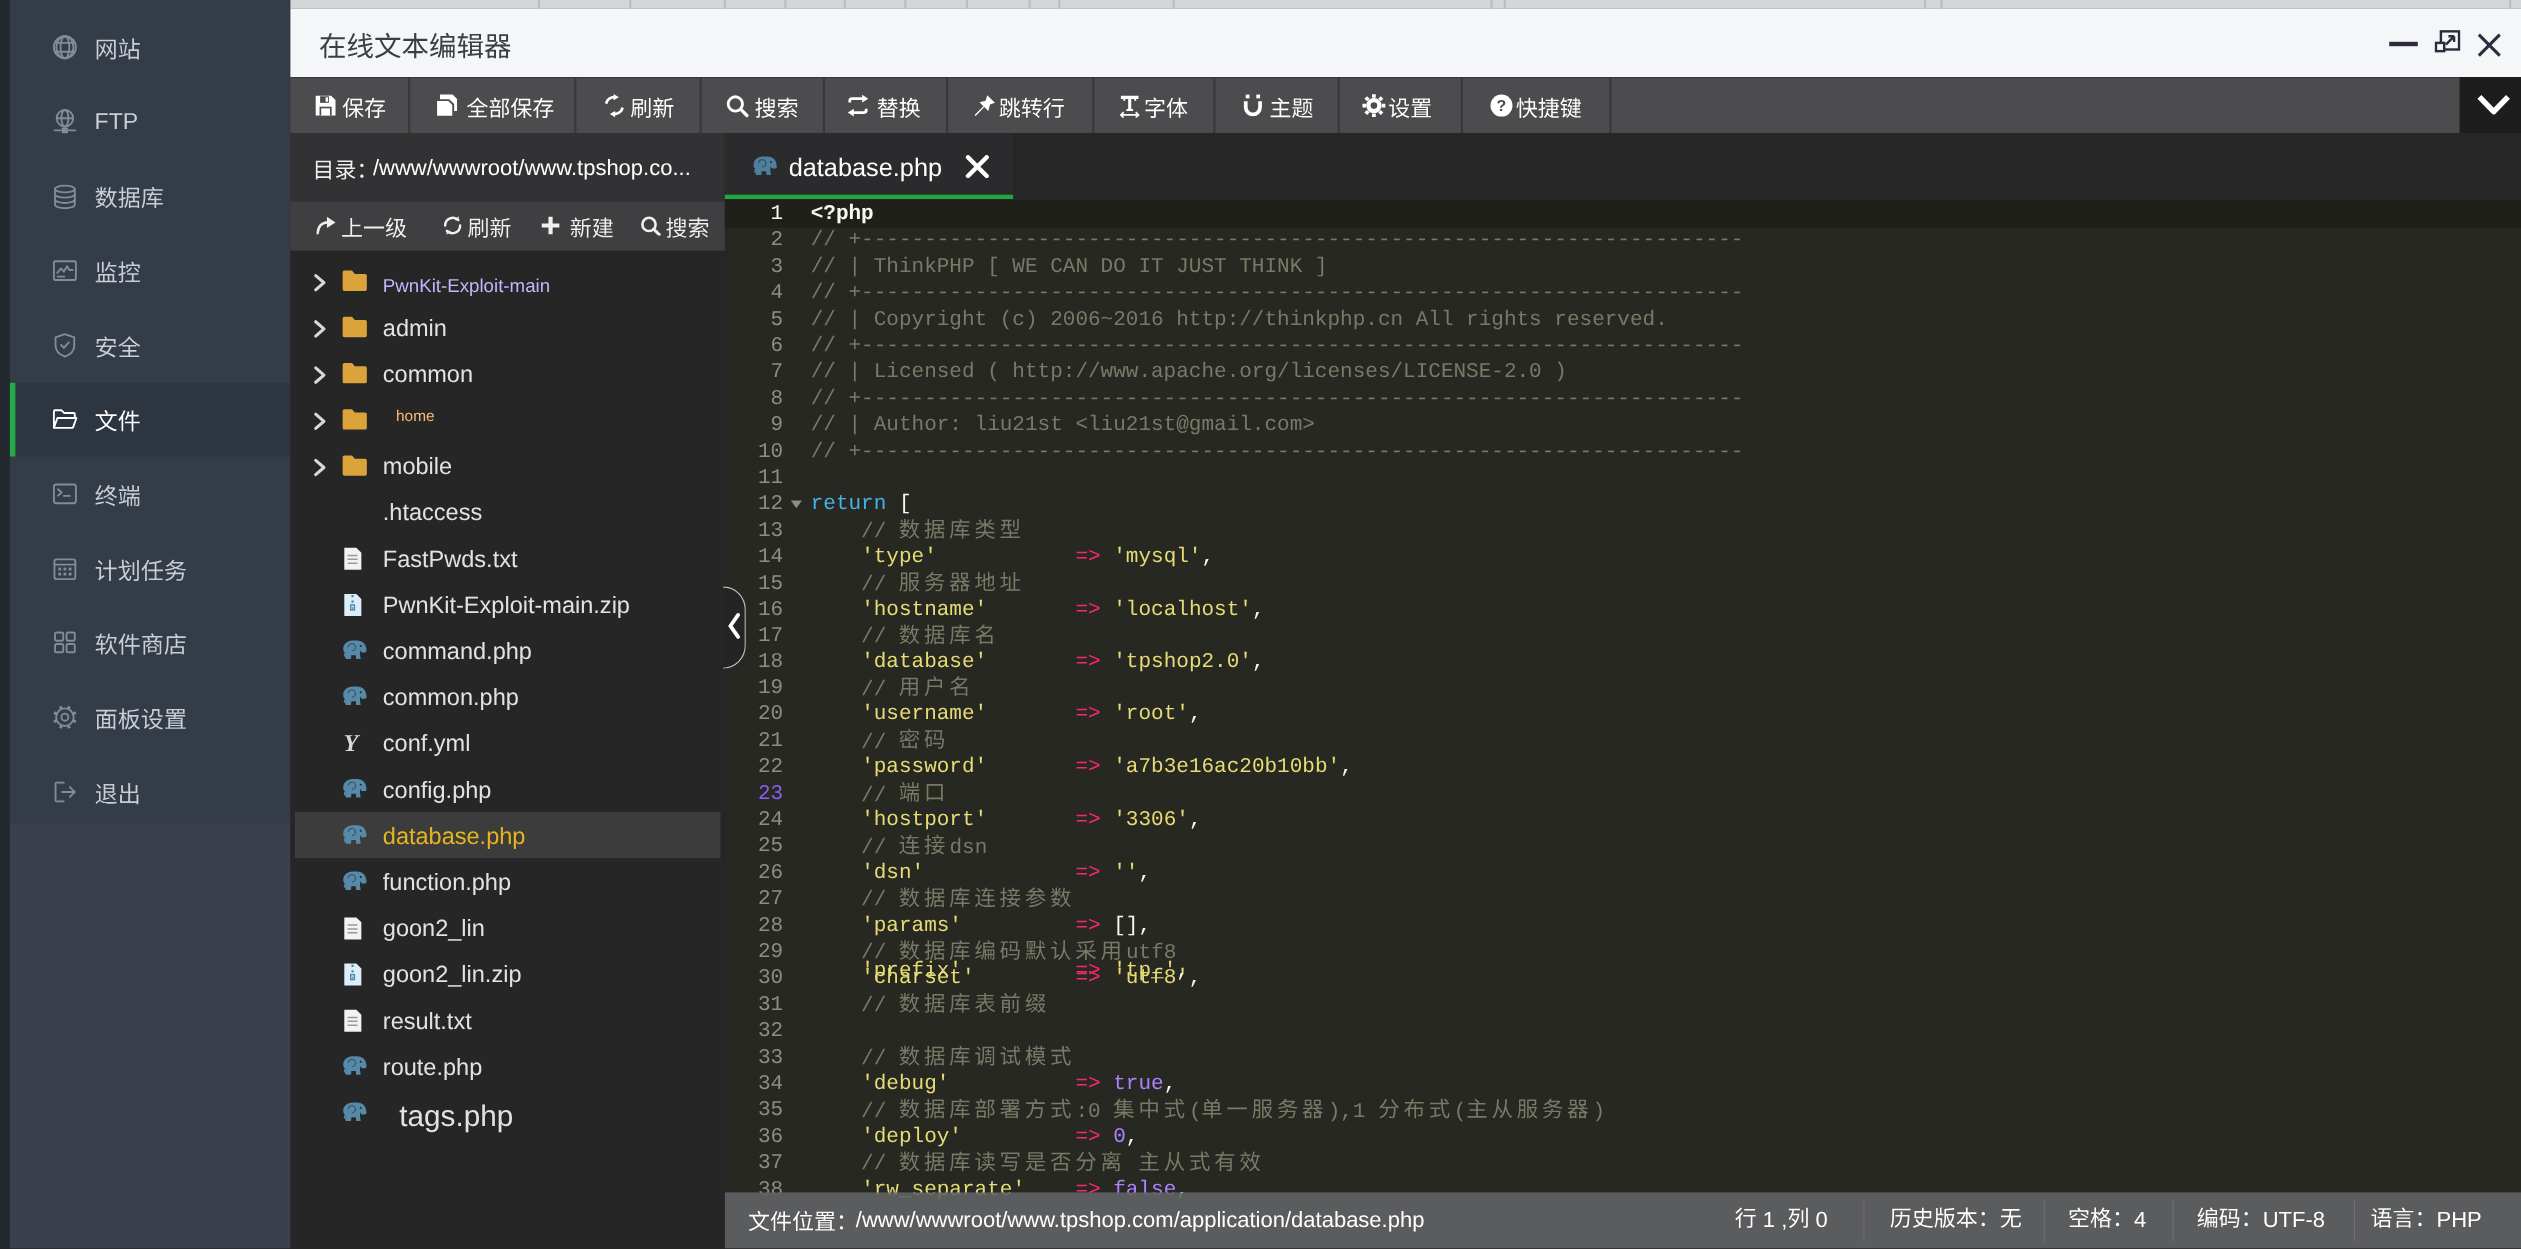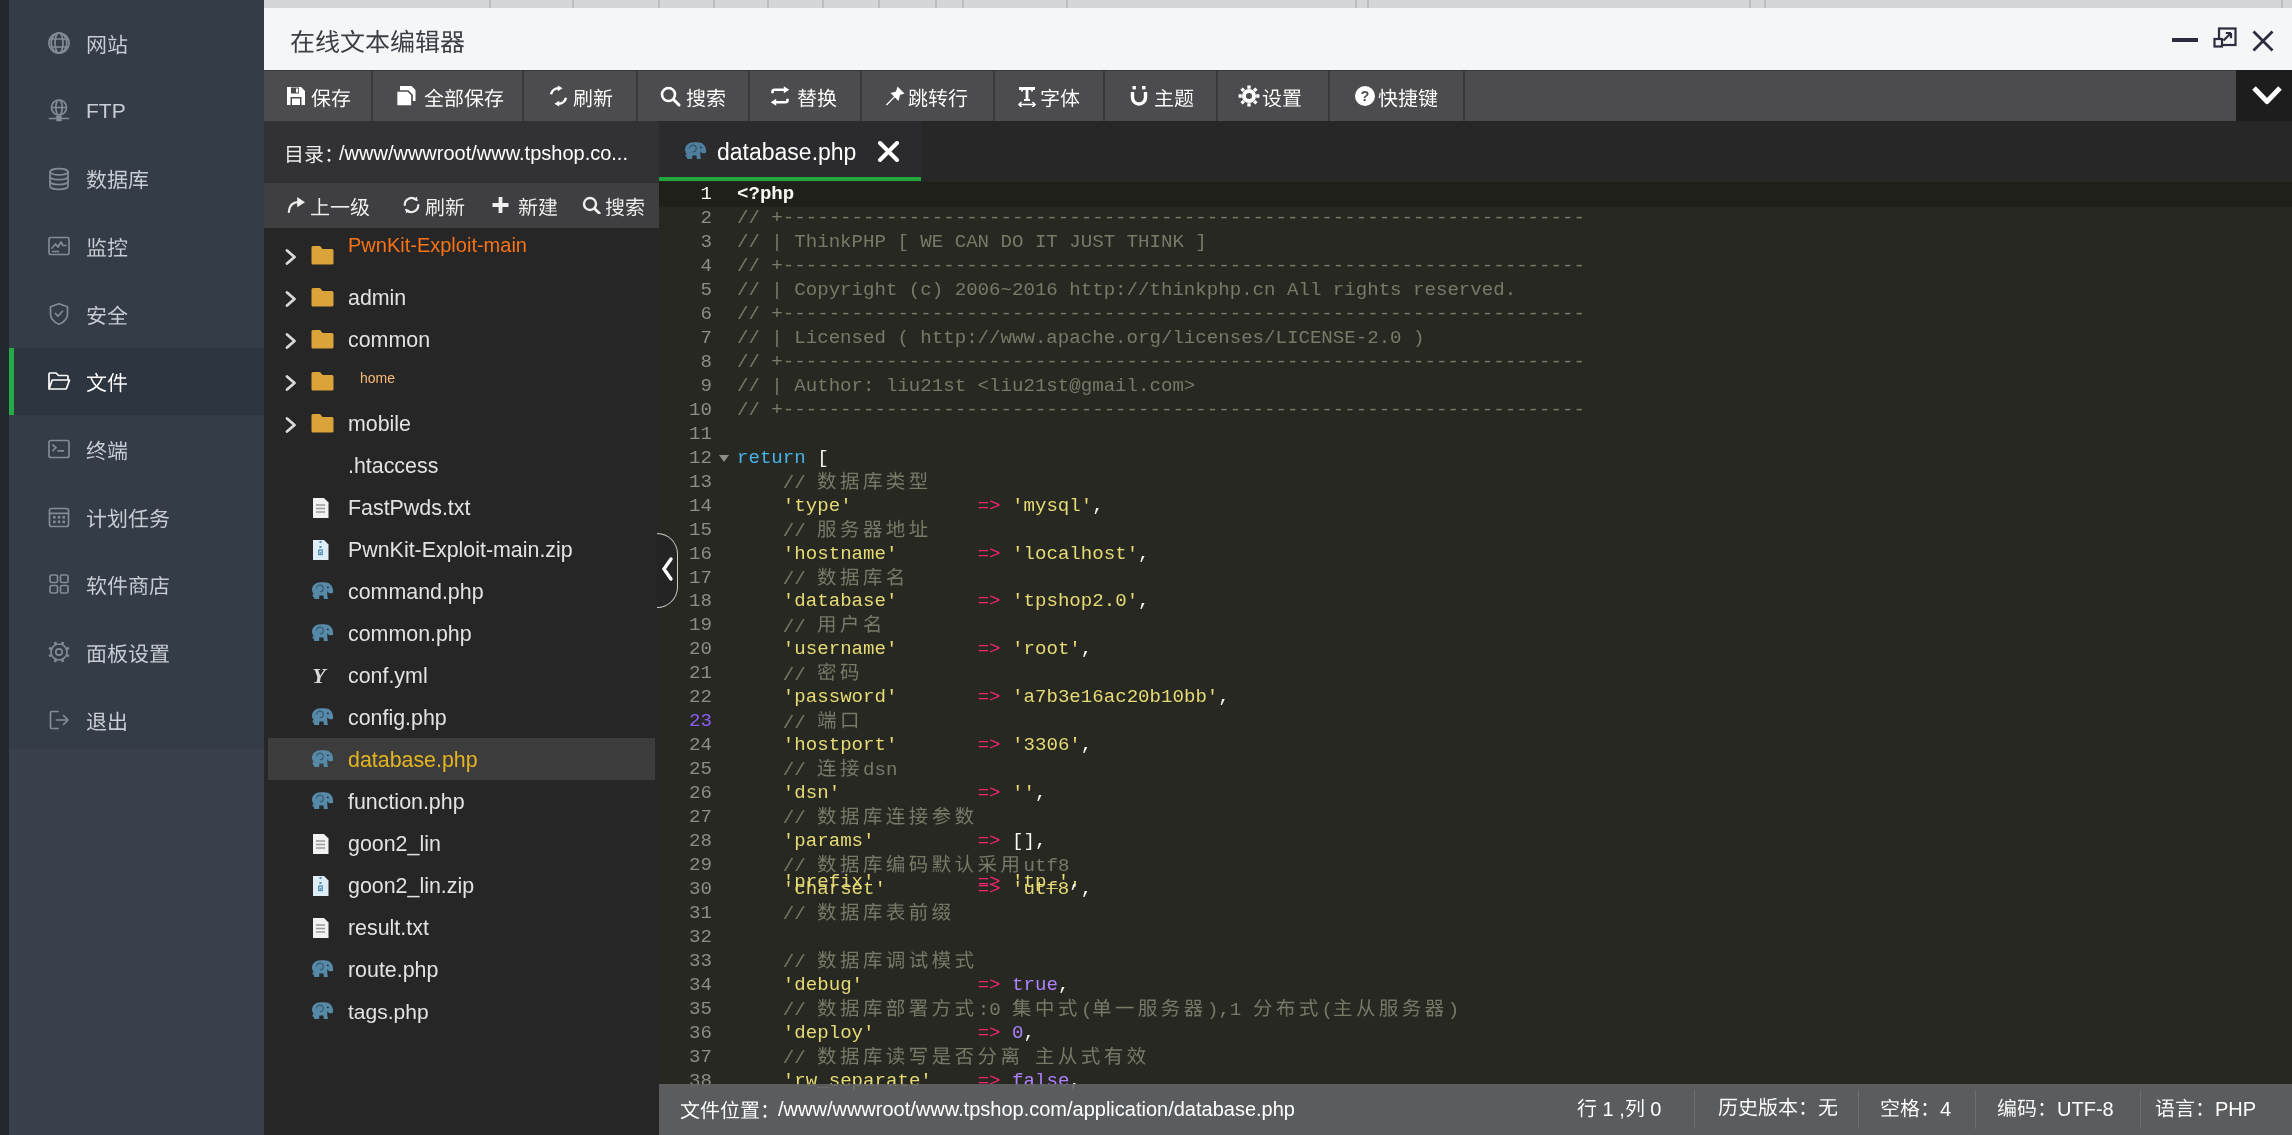--- a/index.html
+++ b/index.html
@@ -410,21 +410,21 @@
       <use href="#z641c" x="0"></use>
       <use href="#z7d22" x="1000"></use>
     </svg></div>
 <div class="abs" style="left:264px;top:228px;width:395px;height:907px;background:#262626"></div>
 <div class="abs" style="left:284px;top:248px"><svg width="13" height="18" viewBox="0 0 13 18">
       <path d="M3 2.5 L10.5 9 L3 15.5" stroke="#d8d8d8" stroke-width="2.8" fill="none" stroke-linecap="round" stroke-linejoin="round"></path>
     </svg></div>
 <div class="abs" style="left:310px;top:245px"><svg width="25" height="21" viewBox="0 0 25 21">
       <path d="M1.5 2.5 a1.5 1.5 0 0 1 1.5-1.5 h7 l2.6 3 h9.4 a1.5 1.5 0 0 1 1.5 1.5 V18 a1.5 1.5 0 0 1 -1.5 1.5 H3 A1.5 1.5 0 0 1 1.5 18 Z" fill="#dca33b"></path>
     </svg></div>
-<div class="lbl" style="left:348px;top:234px;font-size:20px;color:#f97316">PwnKit-Exploit-main</div>
+<div class="lbl" style="left:348px;top:250px;font-size:17px;color:#c4b5fd">PwnKit-Exploit-main</div>
 <div class="abs" style="left:284px;top:290px"><svg width="13" height="18" viewBox="0 0 13 18">
       <path d="M3 2.5 L10.5 9 L3 15.5" stroke="#d8d8d8" stroke-width="2.8" fill="none" stroke-linecap="round" stroke-linejoin="round"></path>
     </svg></div>
 <div class="abs" style="left:310px;top:287px"><svg width="25" height="21" viewBox="0 0 25 21">
       <path d="M1.5 2.5 a1.5 1.5 0 0 1 1.5-1.5 h7 l2.6 3 h9.4 a1.5 1.5 0 0 1 1.5 1.5 V18 a1.5 1.5 0 0 1 -1.5 1.5 H3 A1.5 1.5 0 0 1 1.5 18 Z" fill="#dca33b"></path>
     </svg></div>
 <div class="lbl" style="left:348px;top:286px;font-size:21.4px;color:#e2e2e2">admin</div>
 <div class="abs" style="left:284px;top:332px"><svg width="13" height="18" viewBox="0 0 13 18">
       <path d="M3 2.5 L10.5 9 L3 15.5" stroke="#d8d8d8" stroke-width="2.8" fill="none" stroke-linecap="round" stroke-linejoin="round"></path>
     </svg></div>
@@ -522,21 +522,21 @@
       <path d="M3.4 12.8 C2.1 13.5 1.9 15.1 3.1 15.7 C4.1 16.2 5.1 15.5 5.1 14.5" stroke="#578aa9" stroke-width="1.5" fill="none"></path>
       <path d="M5.6 7.4 a3.3 3.3 0 0 1 6.6 0 a3.3 3.3 0 0 1 -3.3 3.3" stroke="rgba(0,0,0,0.35)" stroke-width="1.2" fill="none"></path>
     </svg></div>
 <div class="lbl" style="left:348px;top:958px;font-size:21.4px;color:#e2e2e2">route.php</div>
 <div class="abs" style="left:311px;top:1001px"><svg width="23" height="19" viewBox="0 0 23 19">
       <path d="M3.2 18 V13 C1.8 12.2 1 10.5 1 8.8 C1 4.5 4.6 1.2 9.5 1.2 L13.5 1.2 C18 1.2 21.4 4 21.9 8.2 L22.2 10.4 C22.3 11.4 21.6 12.2 20.6 12.2 L18.6 12.2 C17.8 12.2 17.2 11.8 16.9 11.1 L16.3 9.8 L16.3 14 L16.9 18 L12.9 18 L12.4 14.6 L8.4 14.6 L8.1 18 Z" fill="#578aa9"></path>
       <circle cx="16.9" cy="6.3" r="0.9" fill="#262626"></circle>
       <path d="M3.4 12.8 C2.1 13.5 1.9 15.1 3.1 15.7 C4.1 16.2 5.1 15.5 5.1 14.5" stroke="#578aa9" stroke-width="1.5" fill="none"></path>
       <path d="M5.6 7.4 a3.3 3.3 0 0 1 6.6 0 a3.3 3.3 0 0 1 -3.3 3.3" stroke="rgba(0,0,0,0.35)" stroke-width="1.2" fill="none"></path>
     </svg></div>
-<div class="lbl" style="left:348px;top:1000px;font-size:21px;color:#e2e2e2">tags.php</div>
+<div class="lbl" style="left:363px;top:1000px;font-size:27px;color:#e2e2e2">tags.php</div>
 <div class="abs" style="left:659px;top:121px;width:1633px;height:60px;background:#272728"></div>
 <div class="abs" style="left:659px;top:121px;width:262px;height:56px;background:#2b2b2d"></div>
 <div class="abs" style="left:659px;top:177px;width:262px;height:4px;background:#21a73d"></div>
 <div class="abs" style="left:684px;top:141px"><svg width="23" height="19" viewBox="0 0 23 19">
       <path d="M3.2 18 V13 C1.8 12.2 1 10.5 1 8.8 C1 4.5 4.6 1.2 9.5 1.2 L13.5 1.2 C18 1.2 21.4 4 21.9 8.2 L22.2 10.4 C22.3 11.4 21.6 12.2 20.6 12.2 L18.6 12.2 C17.8 12.2 17.2 11.8 16.9 11.1 L16.3 9.8 L16.3 14 L16.9 18 L12.9 18 L12.4 14.6 L8.4 14.6 L8.1 18 Z" fill="#4e7f9e"></path>
       <circle cx="16.9" cy="6.3" r="0.9" fill="#262626"></circle>
       <path d="M3.4 12.8 C2.1 13.5 1.9 15.1 3.1 15.7 C4.1 16.2 5.1 15.5 5.1 14.5" stroke="#4e7f9e" stroke-width="1.5" fill="none"></path>
       <path d="M5.6 7.4 a3.3 3.3 0 0 1 6.6 0 a3.3 3.3 0 0 1 -3.3 3.3" stroke="rgba(0,0,0,0.35)" stroke-width="1.2" fill="none"></path>
     </svg></div>
 <div class="lbl" style="left:717px;top:139px;font-size:23px;color:#ffffff">database.php</div>

